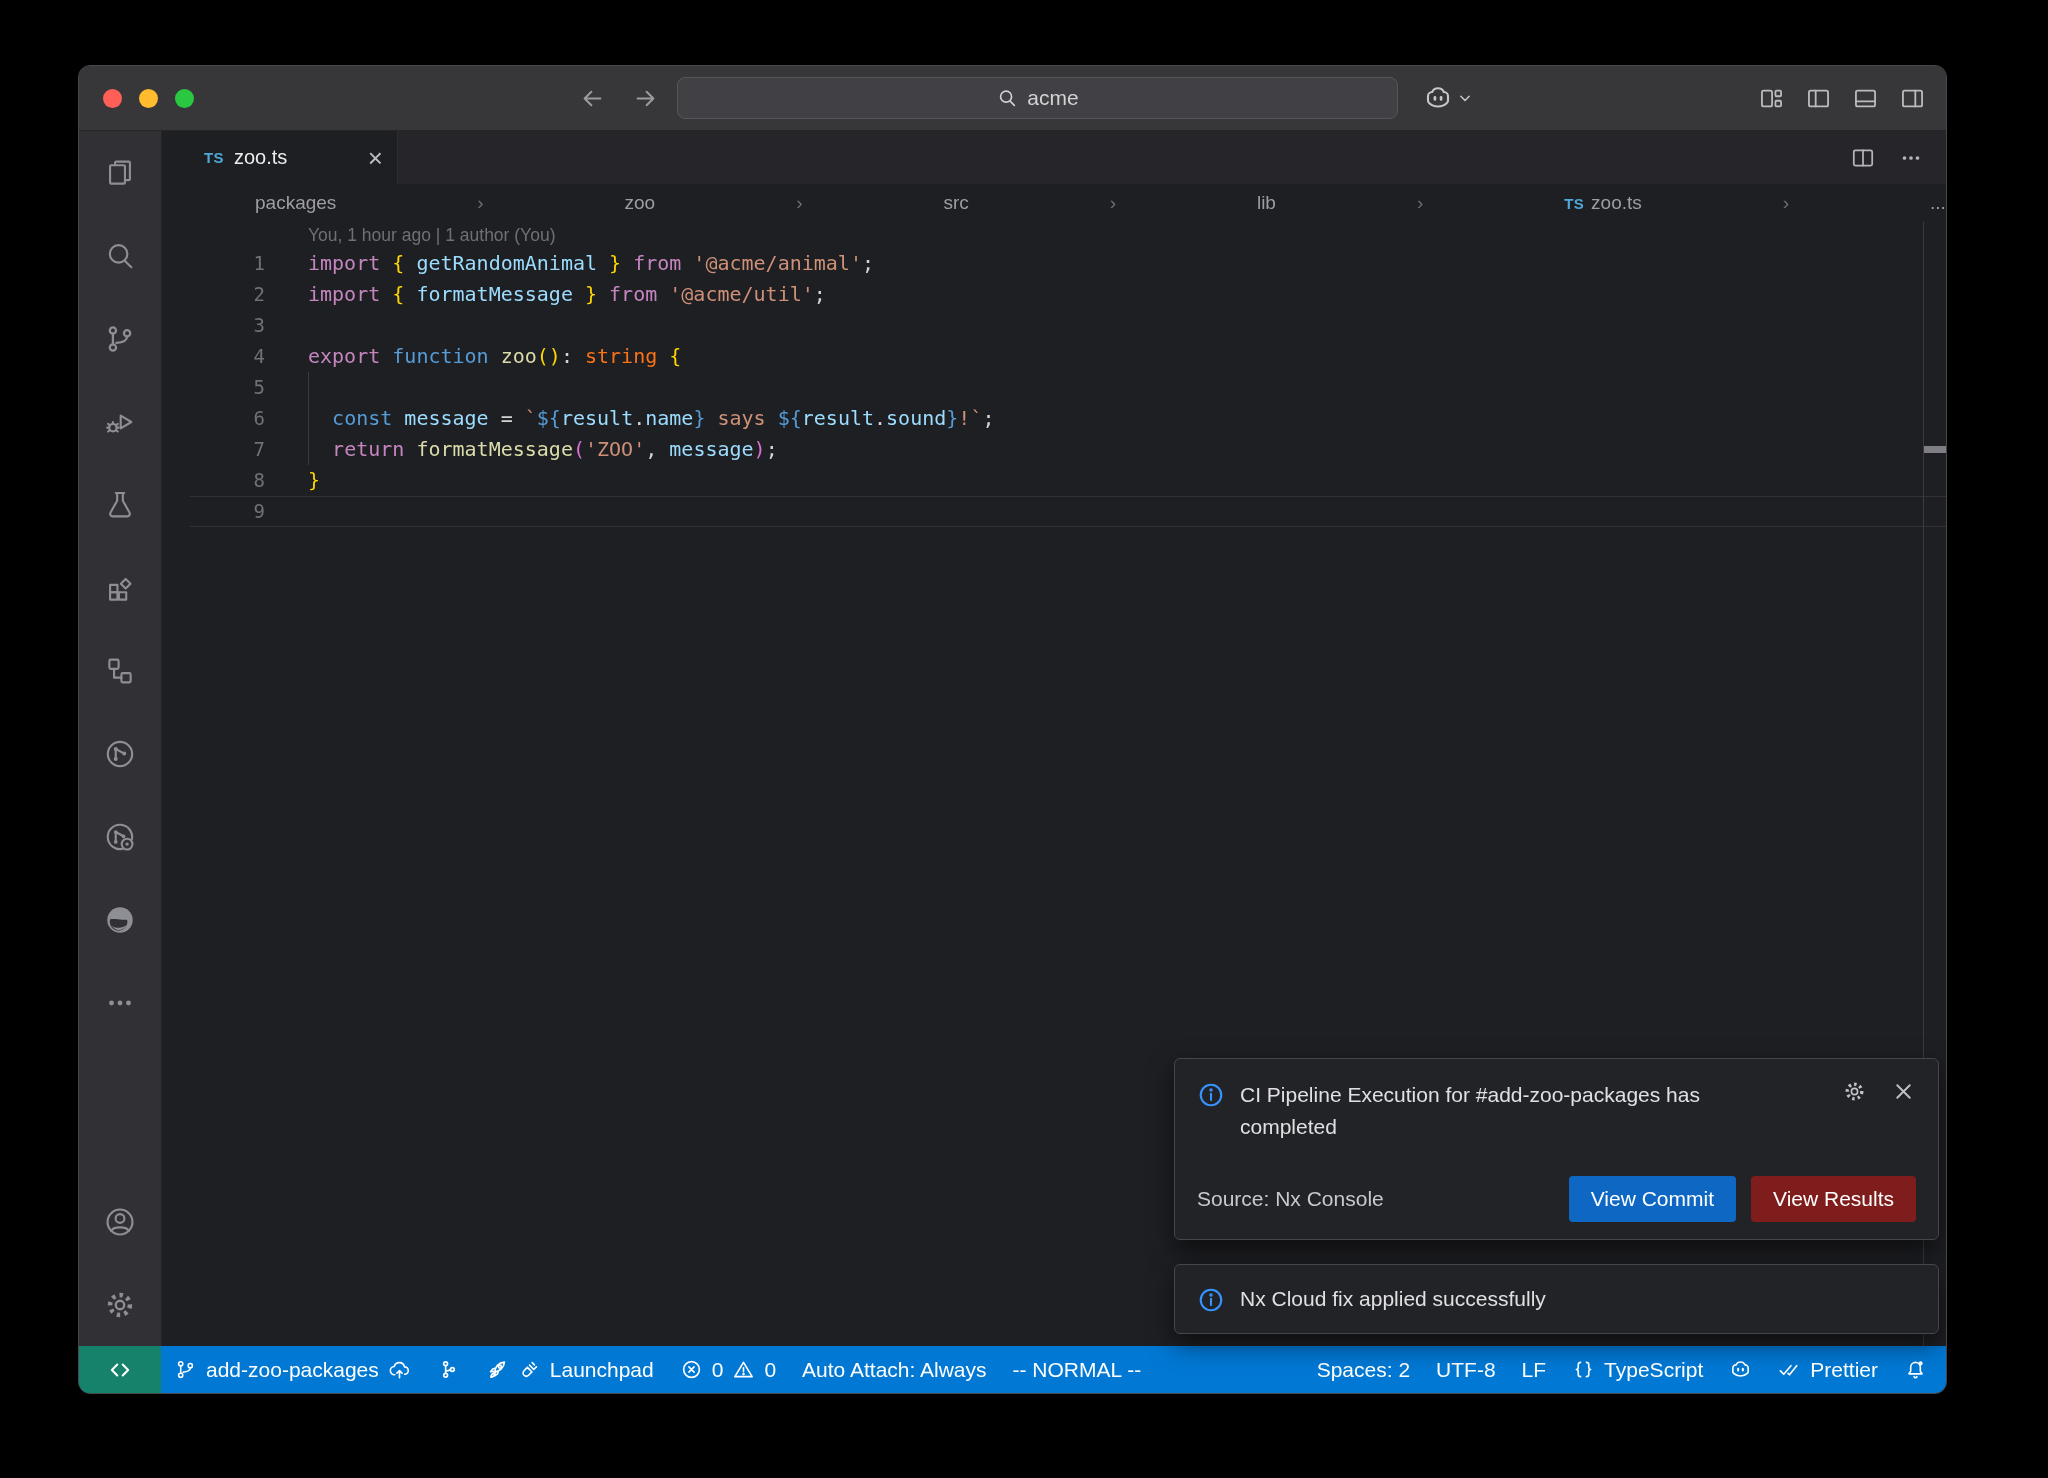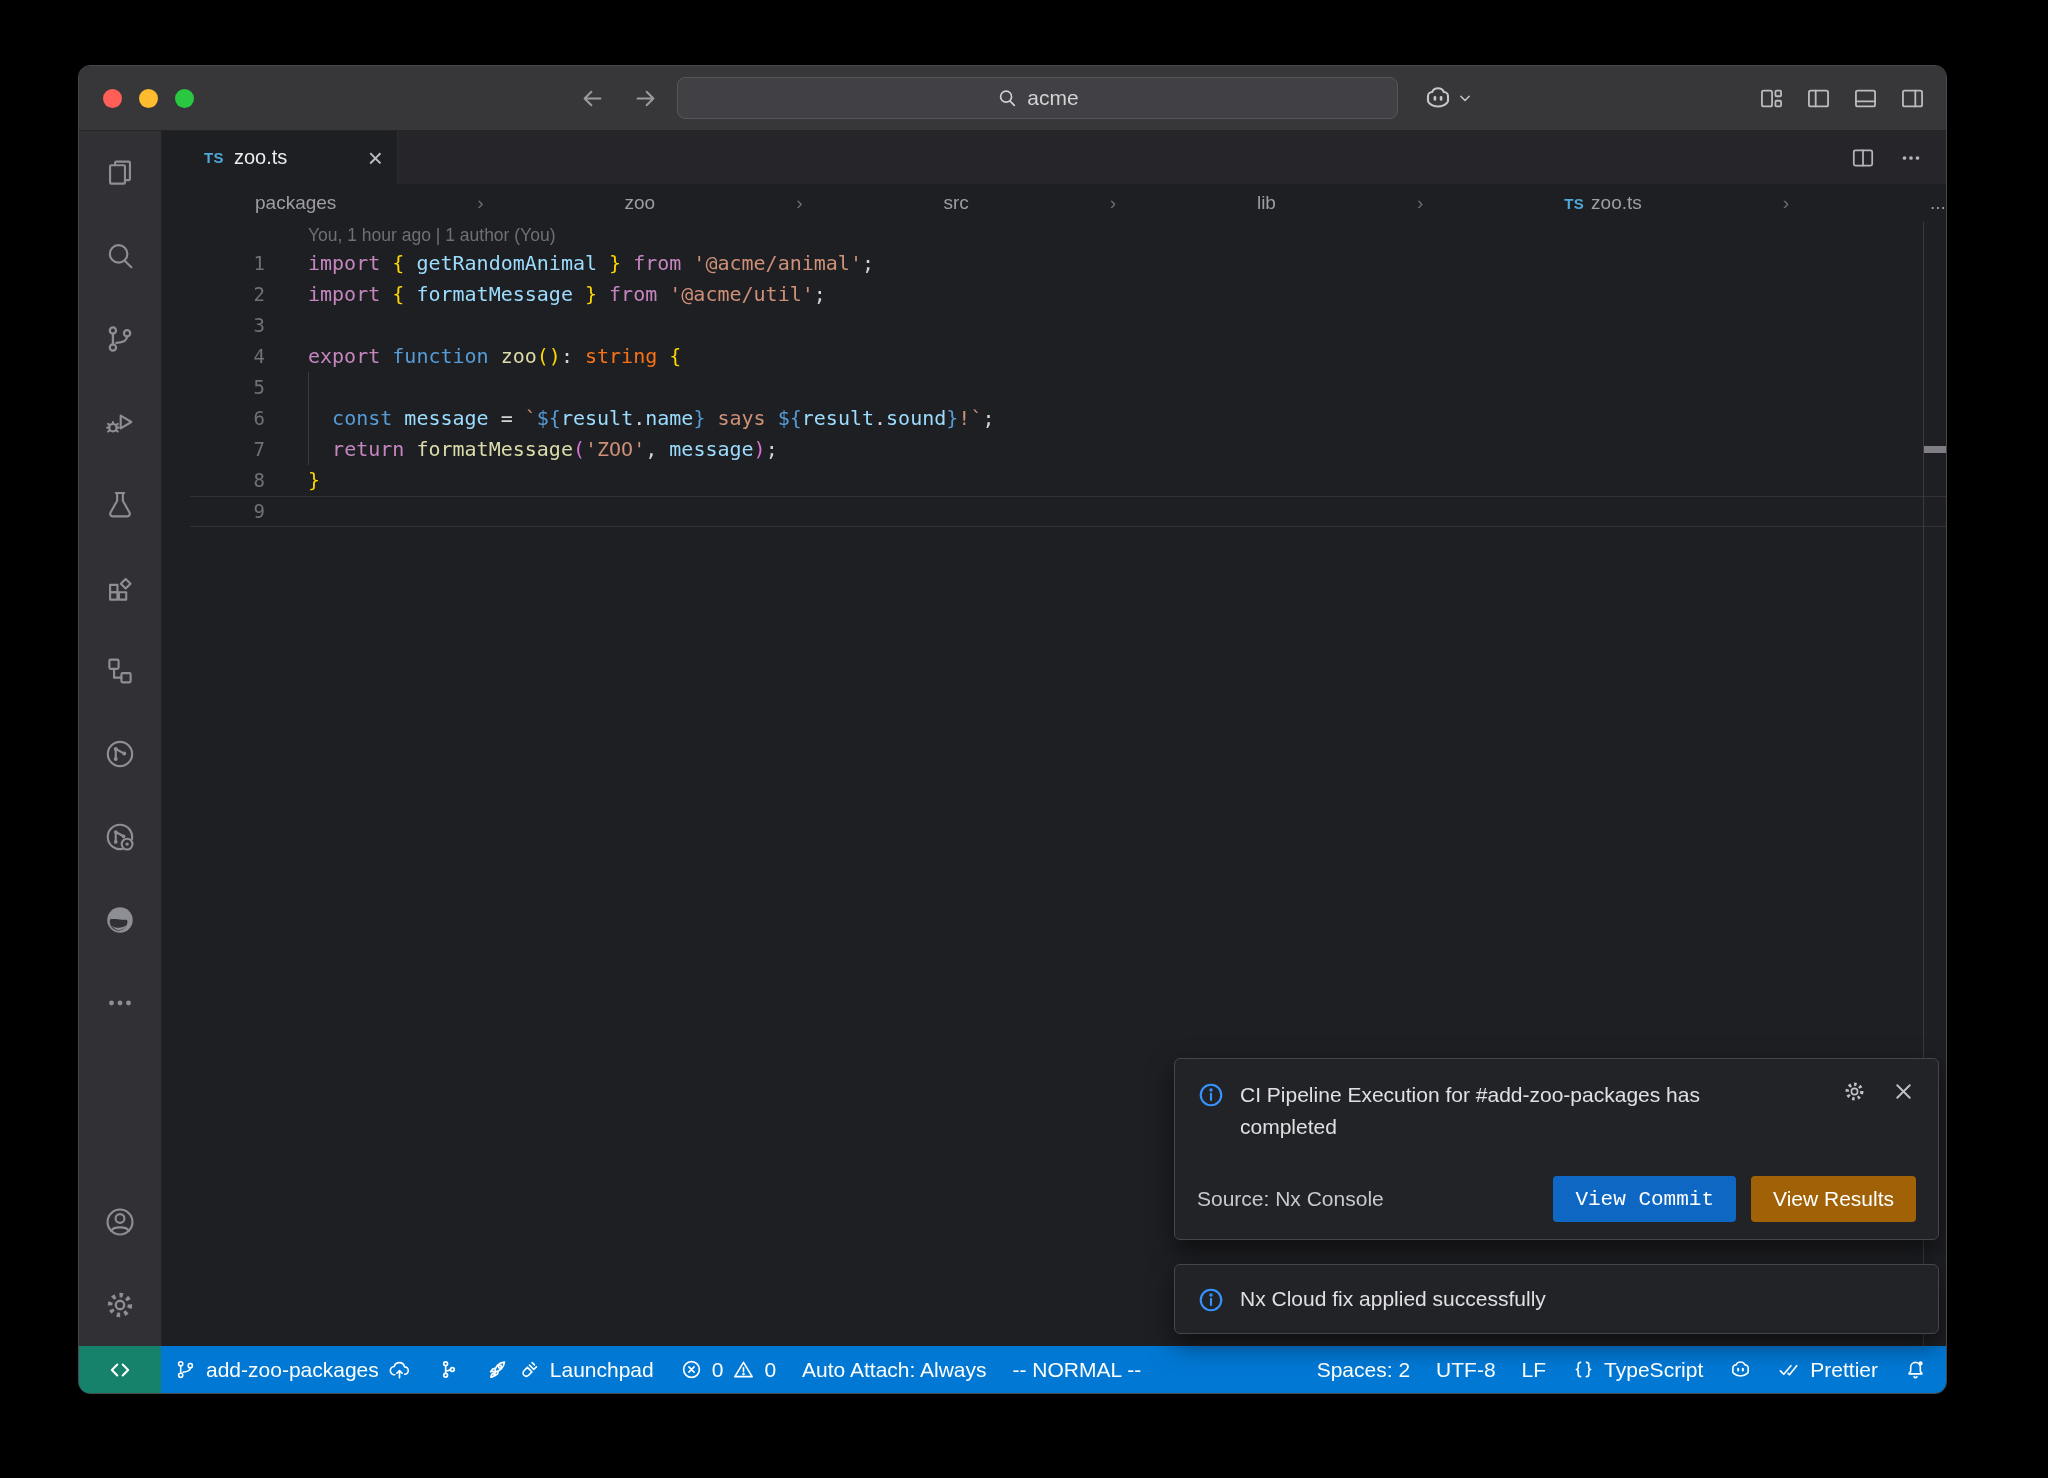--- a/index.html
+++ b/index.html
@@ -74,22 +74,22 @@
   .toast-main{top:992px;height:182px;padding:20px 22px;}
   .toast-head{display:flex;gap:15px;align-items:flex-start;}
   .info-ic svg{width:28px;height:28px;display:block;color:#3794ff;margin-top:2px;}
   .toast-msg{line-height:32px;max-width:545px;color:#e0e0e3;}
   .toast-tools{margin-left:auto;display:flex;gap:24px;color:#c2c2c6;align-items:center;}
   .toast-tools .icon svg{width:25px;height:25px;display:block;cursor:pointer;}
   .toast-foot{position:absolute;left:22px;right:22px;bottom:17px;display:flex;align-items:center;justify-content:space-between;}
   .toast-src{color:#c9c9cd;}
   .toast-btns{display:flex;gap:15px;}
   .btn{height:46px;padding:0 22px;border:none;border-radius:4px;font-size:21px;color:#fff;
-       background:#a16207;font-family:inherit;cursor:pointer;}
-  .btn.primary{background:#0e68c3;font-family:Liberation Mono, monospace;}
+       background:#7f1d1d;font-family:inherit;cursor:pointer;}
+  .btn.primary{background:#0e68c3;}
   .toast-small{top:1198px;height:70px;display:flex;align-items:center;gap:15px;padding:0 22px;}
 
   
   .statusbar{height:47px;background:#0078d4;display:flex;justify-content:space-between;
              color:#fff;font-size:21px;flex:0 0 auto;}
   .sb-side{display:flex;align-items:stretch;}
   .sb-item{display:flex;align-items:center;gap:9px;padding:0 13px;cursor:pointer;white-space:nowrap;}
   .sb-item.remote{background:#17826b;width:82px;box-sizing:border-box;justify-content:center;padding:0;}
   .sb-item .icon svg{width:23px;height:23px;display:block;}
   .sb-item.remote .icon svg{width:26px;height:26px;}

